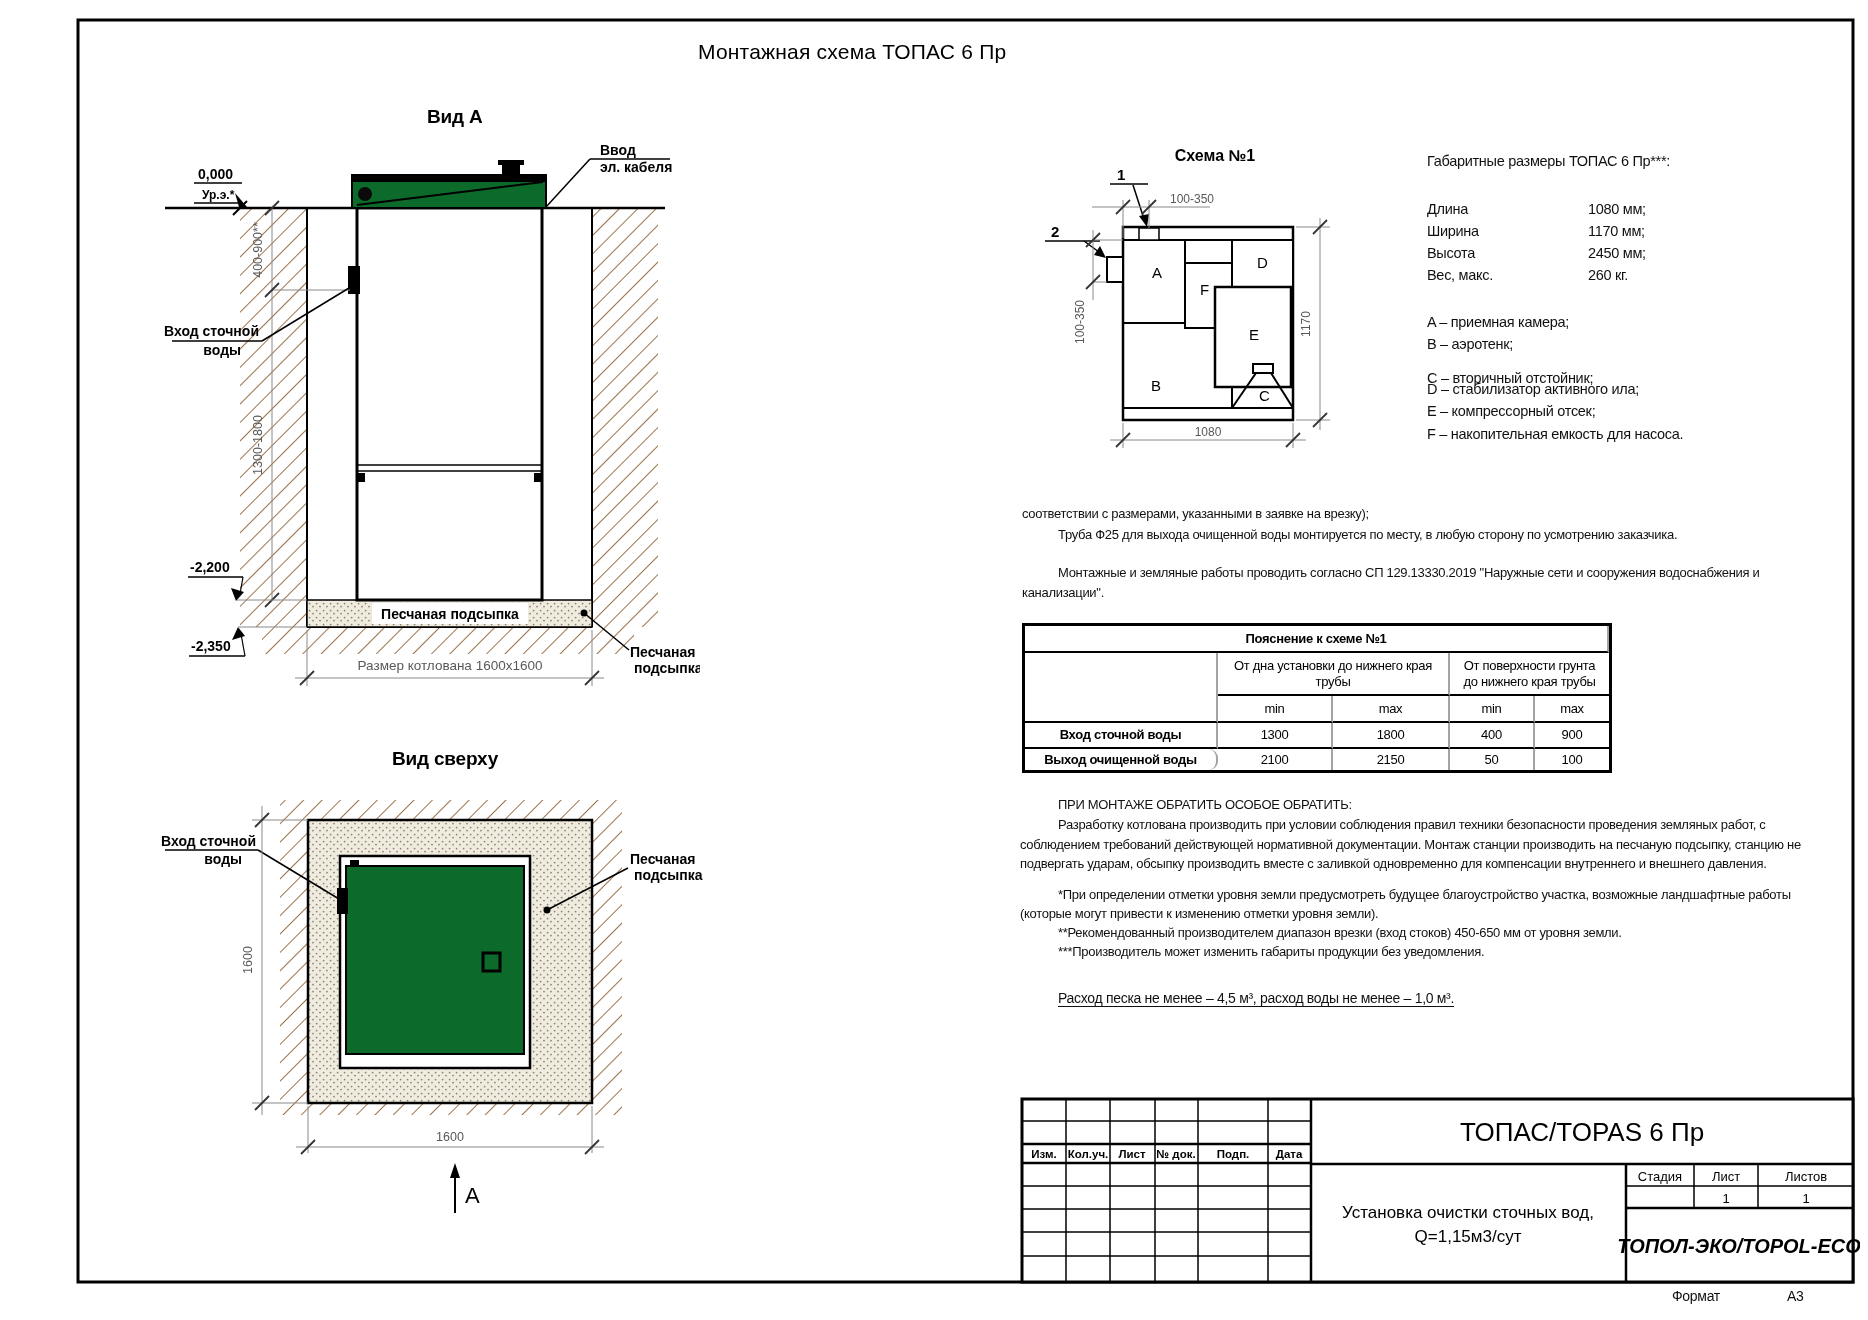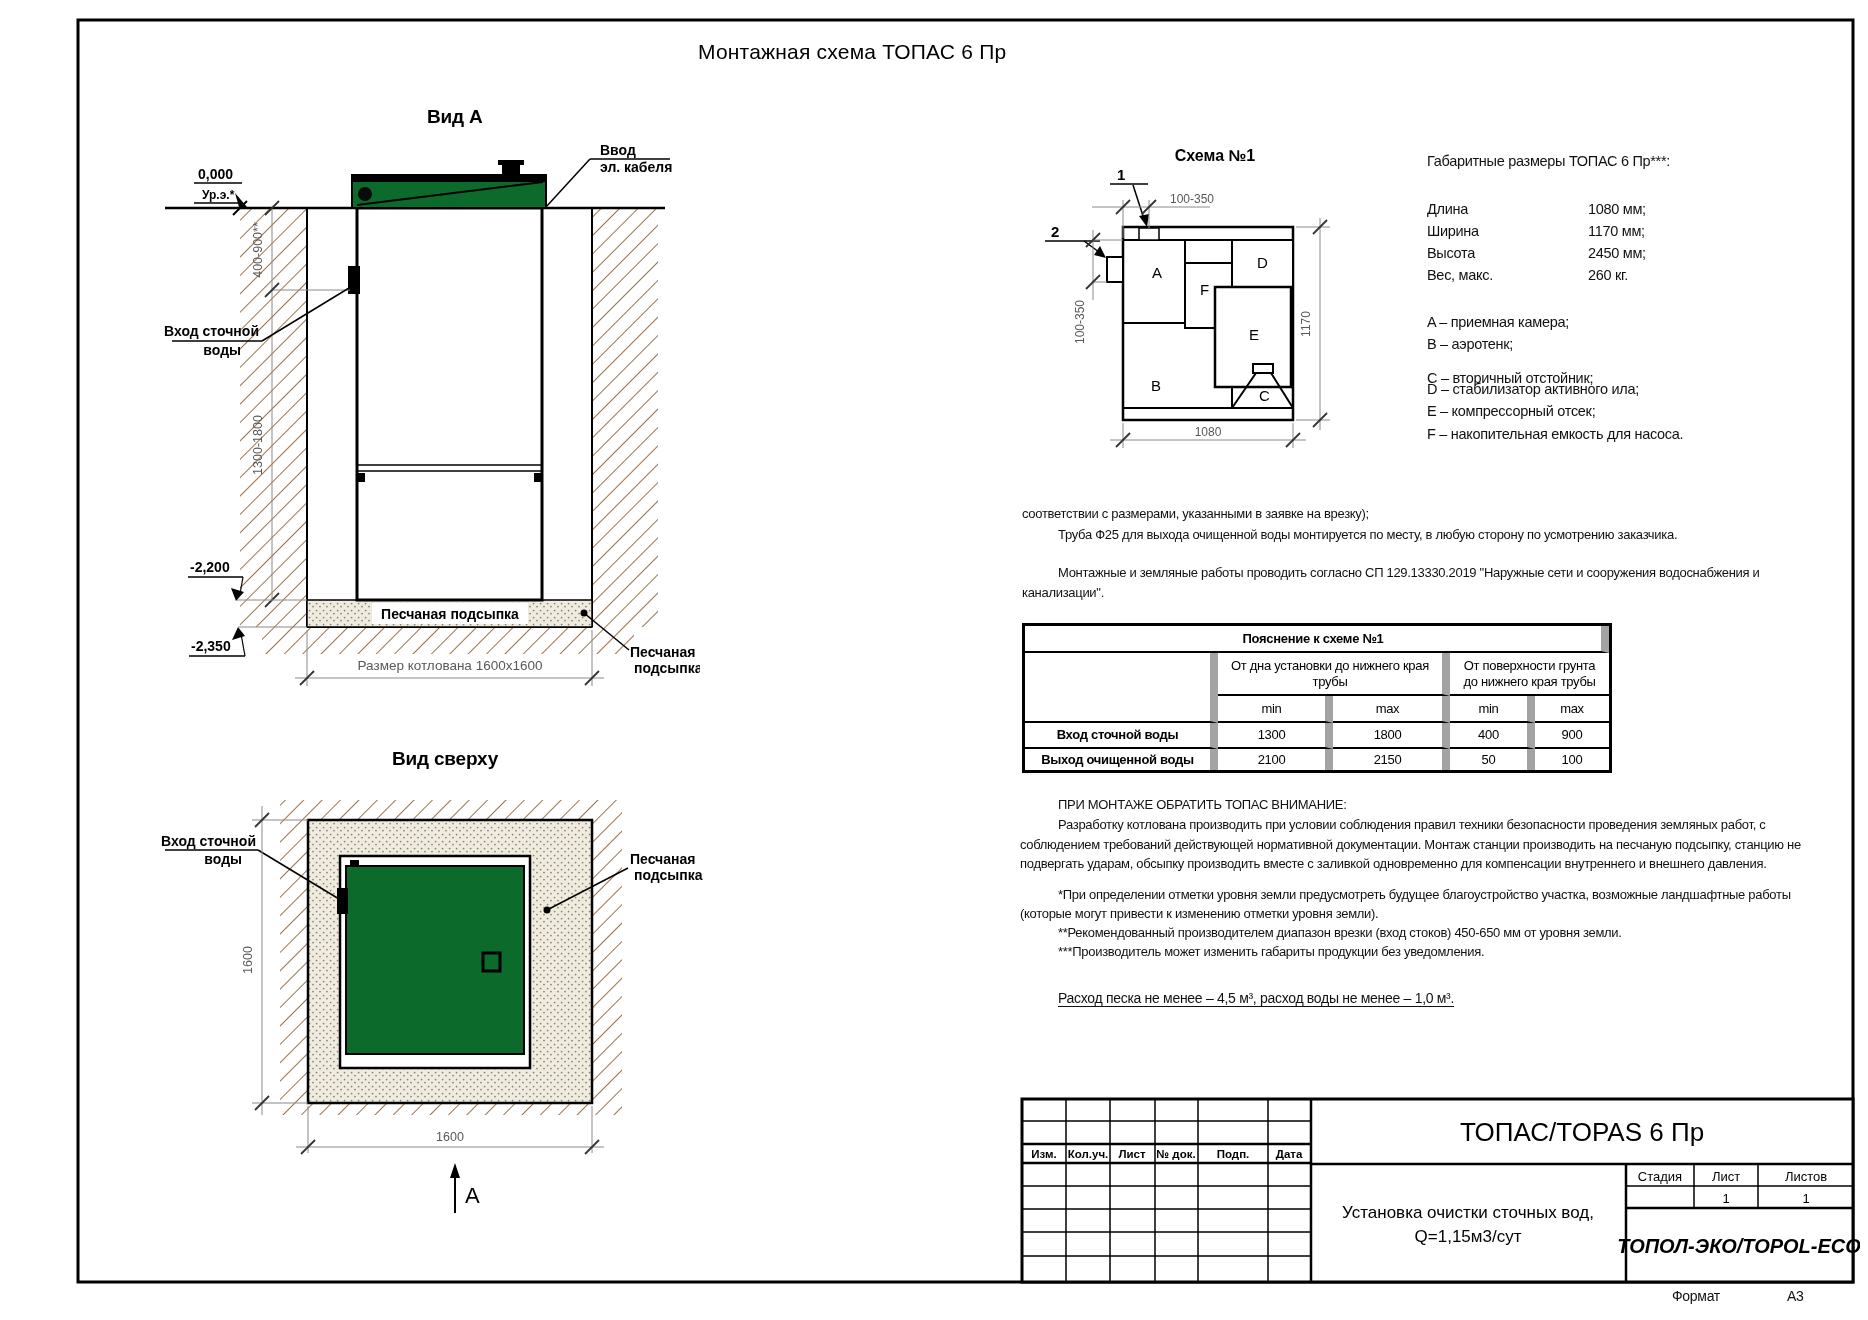--- a/index.html
+++ b/index.html
@@ -8,21 +8,21 @@
   .abs{position:absolute;white-space:nowrap;}
   .body-txt{font-size:13px;letter-spacing:-0.3px;color:#111;}
   .big-title{font-size:21px;letter-spacing:0.2px;}
   .view-title{font-size:19px;font-weight:bold;letter-spacing:-0.2px;}
   .underl{text-decoration:underline;text-underline-offset:3px;}
   
   #expl-table{position:absolute;left:1022px;top:623px;width:590px;height:150px;
      display:grid;grid-template-columns:193px 115px 117px 85px 1fr;
      grid-template-rows:27px 43px 27px 26px 1fr;
      border:3px solid #000;box-sizing:border-box;font-size:13px;letter-spacing:-0.3px;}
-  #expl-table>div{border-right:8px solid #a3a3a3;border-bottom:2px solid #000;
+  #expl-table>div{border-right:2px solid #a3a3a3;border-bottom:2px solid #000;
      display:flex;align-items:center;justify-content:center;text-align:center;line-height:1.2;
      overflow:hidden;}
   #expl-table>div.noright{border-right:none;}
   #expl-table>div.nobottom{border-bottom:none;}
   #expl-table .wrap{white-space:normal;padding:1px 6px;}
   svg text{font-family:"Liberation Sans",sans-serif;}
 </style>
 </head>
 <body>
 
@@ -332,28 +332,28 @@
     <div class="wrap noright" style="grid-column:4/6;">От поверхности грунта до нижнего края трубы</div>
     <div>min</div>
     <div>max</div>
     <div>min</div>
     <div class="noright">max</div>
     <div style="font-weight:bold;">Вход сточной воды</div>
     <div>1300</div>
     <div>1800</div>
     <div>400</div>
     <div class="noright">900</div>
-    <div class="nobottom" style="font-weight:bold;">Выход очищенной воды</div>
+    <div class="nobottom" style="font-weight:bold;border-radius:9px;">Выход очищенной воды</div>
     <div class="nobottom">2100</div>
     <div class="nobottom">2150</div>
     <div class="nobottom">50</div>
     <div class="noright nobottom">100</div>
   </div>
 
-  <div class="abs body-txt" style="left:1058px;top:797px;">ПРИ МОНТАЖЕ ОБРАТИТЬ ТОПАС ВНИМАНИЕ:</div>
+  <div class="abs body-txt" style="left:1058px;top:797px;">ПРИ МОНТАЖЕ ОБРАТИТЬ ОСОБОЕ ОБРАТИТЬ:</div>
   <div class="abs body-txt" style="left:1058px;top:817px;">Разработку котлована производить при условии соблюдения правил техники безопасности проведения земляных работ, с</div>
   <div class="abs body-txt" style="left:1020px;top:856px;">подвергать ударам, обсыпку производить вместе с заливкой одновременно для компенсации внутреннего и внешнего давления.</div>
   <div class="abs body-txt" style="left:1020px;top:837px;">соблюдением требований действующей нормативной документации. Монтаж станции производить на песчаную подсыпку, станцию не</div>
 
   <div class="abs body-txt" style="left:1058px;top:887px;">*При определении отметки уровня земли предусмотреть будущее благоустройство участка, возможные ландшафтные работы</div>
   <div class="abs body-txt" style="left:1020px;top:906px;">(которые могут привести к изменению отметки уровня земли).</div>
   <div class="abs body-txt" style="left:1058px;top:925px;">**Рекомендованный производителем диапазон врезки (вход стоков) 450-650 мм от уровня земли.</div>
   <div class="abs body-txt" style="left:1058px;top:944px;">***Производитель может изменить габариты продукции без уведомления.</div>
 
   <div class="abs body-txt underl" style="left:1058px;top:990px;font-size:14px;">Расход песка не менее – 4,5 м³, расход воды не менее – 1,0 м³.</div>

